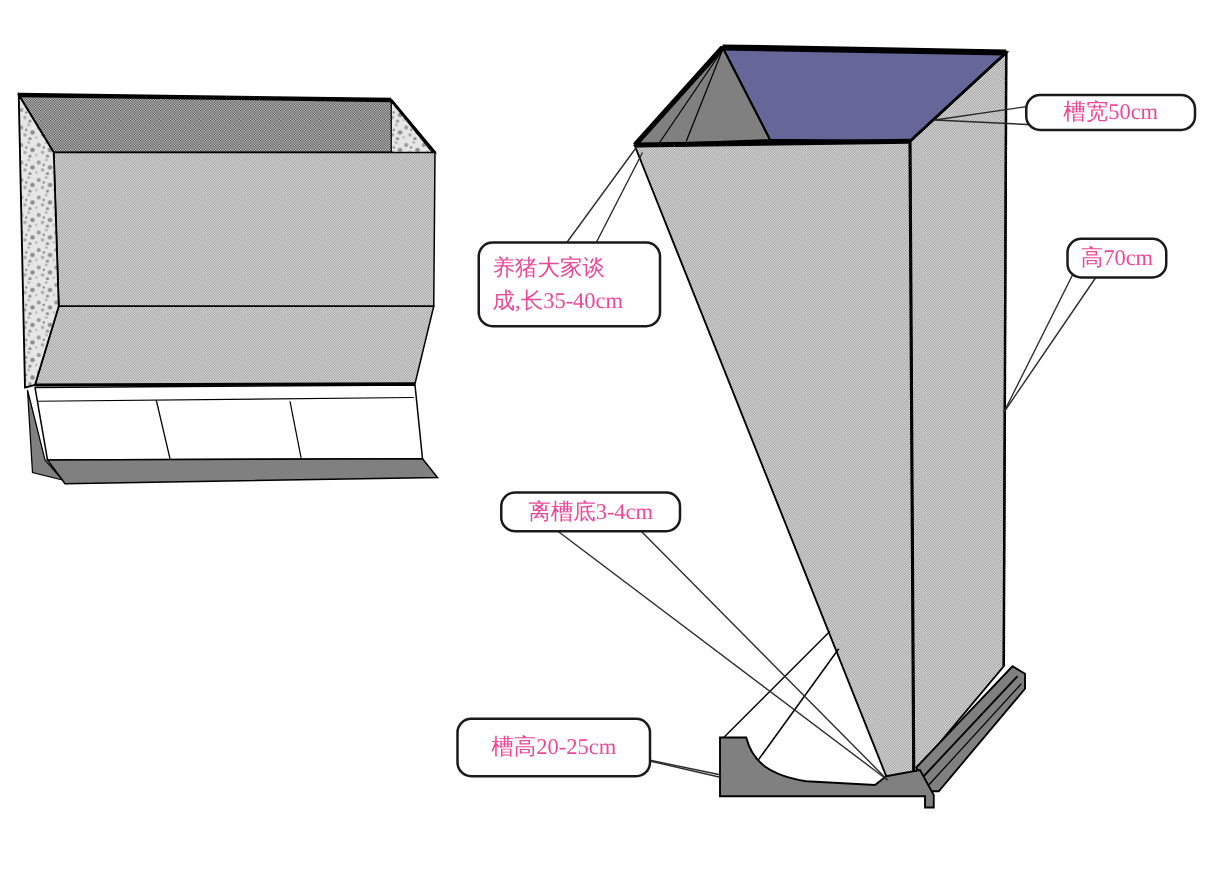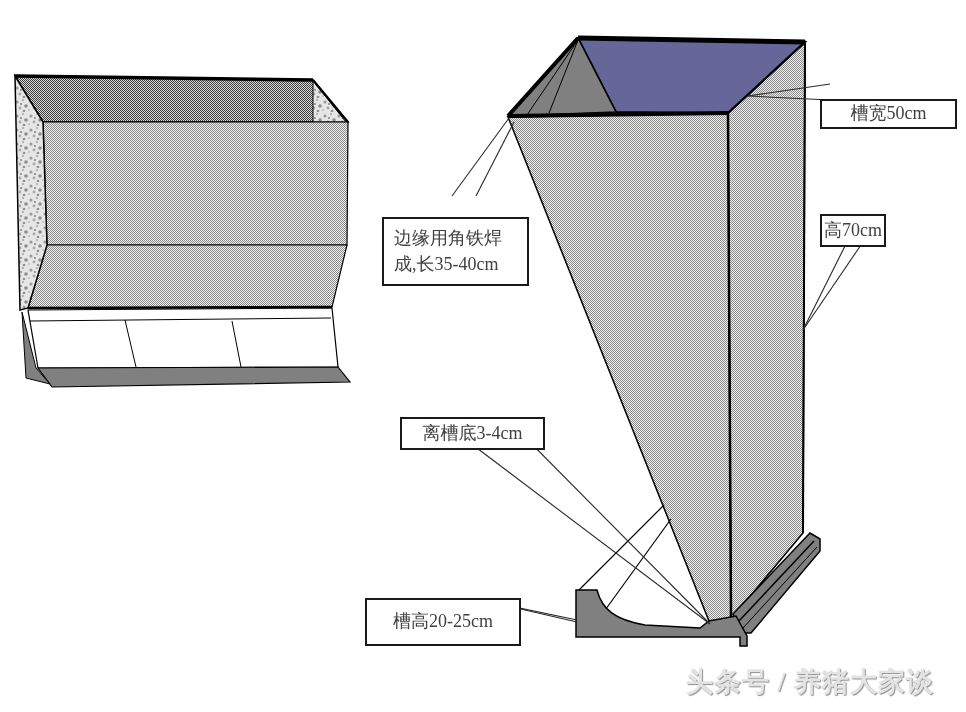--- a/index.html
+++ b/index.html
@@ -2,24 +2,24 @@
 <html><head>
 <meta charset="utf-8">
 <style>
   html,body{margin:0;padding:0;background:#ffffff;}
   .stage{
     position:relative;width:966px;height:712px;background:#ffffff;
     font-family:"Liberation Serif","DejaVu Serif",serif;overflow:hidden;
   }
   svg.diagram{position:absolute;left:0;top:0;}
   .callout{
-    position:absolute;background:#ffffff;border:2px solid #1a1a1a;border-radius:0;
+    position:absolute;background:#ffffff;border:2px solid #1a1a1a;border-radius:12px;
     display:flex;align-items:center;justify-content:center;
-    font-size:18px;color:#404040;box-sizing:border-box;text-align:center;
-    white-space:nowrap;line-height:1.4;margin-top:24px;
+    font-size:18px;color:#ec4899;box-sizing:border-box;text-align:center;
+    white-space:nowrap;line-height:1.4;
   }
   .callout.multiline{flex-direction:column;align-items:flex-start;justify-content:center;
     padding:4px 10px;text-align:left;}
   .watermark{
     position:absolute;left:686px;top:664px;width:280px;
     font-size:27px;font-weight:bold;letter-spacing:1px;white-space:nowrap;
     color:#e3e3e3;
     text-shadow:1px 1px 1px #8f8f8f,-1px -1px 1px #ffffff,0 0 1px #bdbdbd;
     user-select:none;
   }
@@ -118,32 +118,31 @@
       <line x1="512" y1="424" x2="710" y2="624"></line>
       <line x1="500" y1="604" x2="577" y2="620"></line>
       <line x1="512" y1="607" x2="577" y2="622"></line>
     </g>
   </svg>
 
   <div class="callout" style="left:820px;top:75px;width:137px;height:30px">
     <span>槽宽50cm</span>
   </div>
 
-  <div class="callout" style="left:820px;top:190px;width:66px;height:33px">
+  <div class="callout" style="left:853px;top:190px;width:81px;height:33px">
     <span>高70cm</span>
   </div>
 
   <div class="callout multiline" style="left:382px;top:193px;width:147px;height:69px">
-    <span>边缘用角铁焊</span>
+    <span>养猪大家谈</span>
     <span>成,长35-40cm</span>
   </div>
 
   <div class="callout" style="left:400px;top:393px;width:145px;height:33px">
     <span>离槽底3-4cm</span>
   </div>
 
   <div class="callout" style="left:365px;top:574px;width:156px;height:48px">
     <span>槽高20-25cm</span>
   </div>
 
-  <div class="watermark">头条号 / 养猪大家谈</div>
 
 </div>
 
 </body></html>

